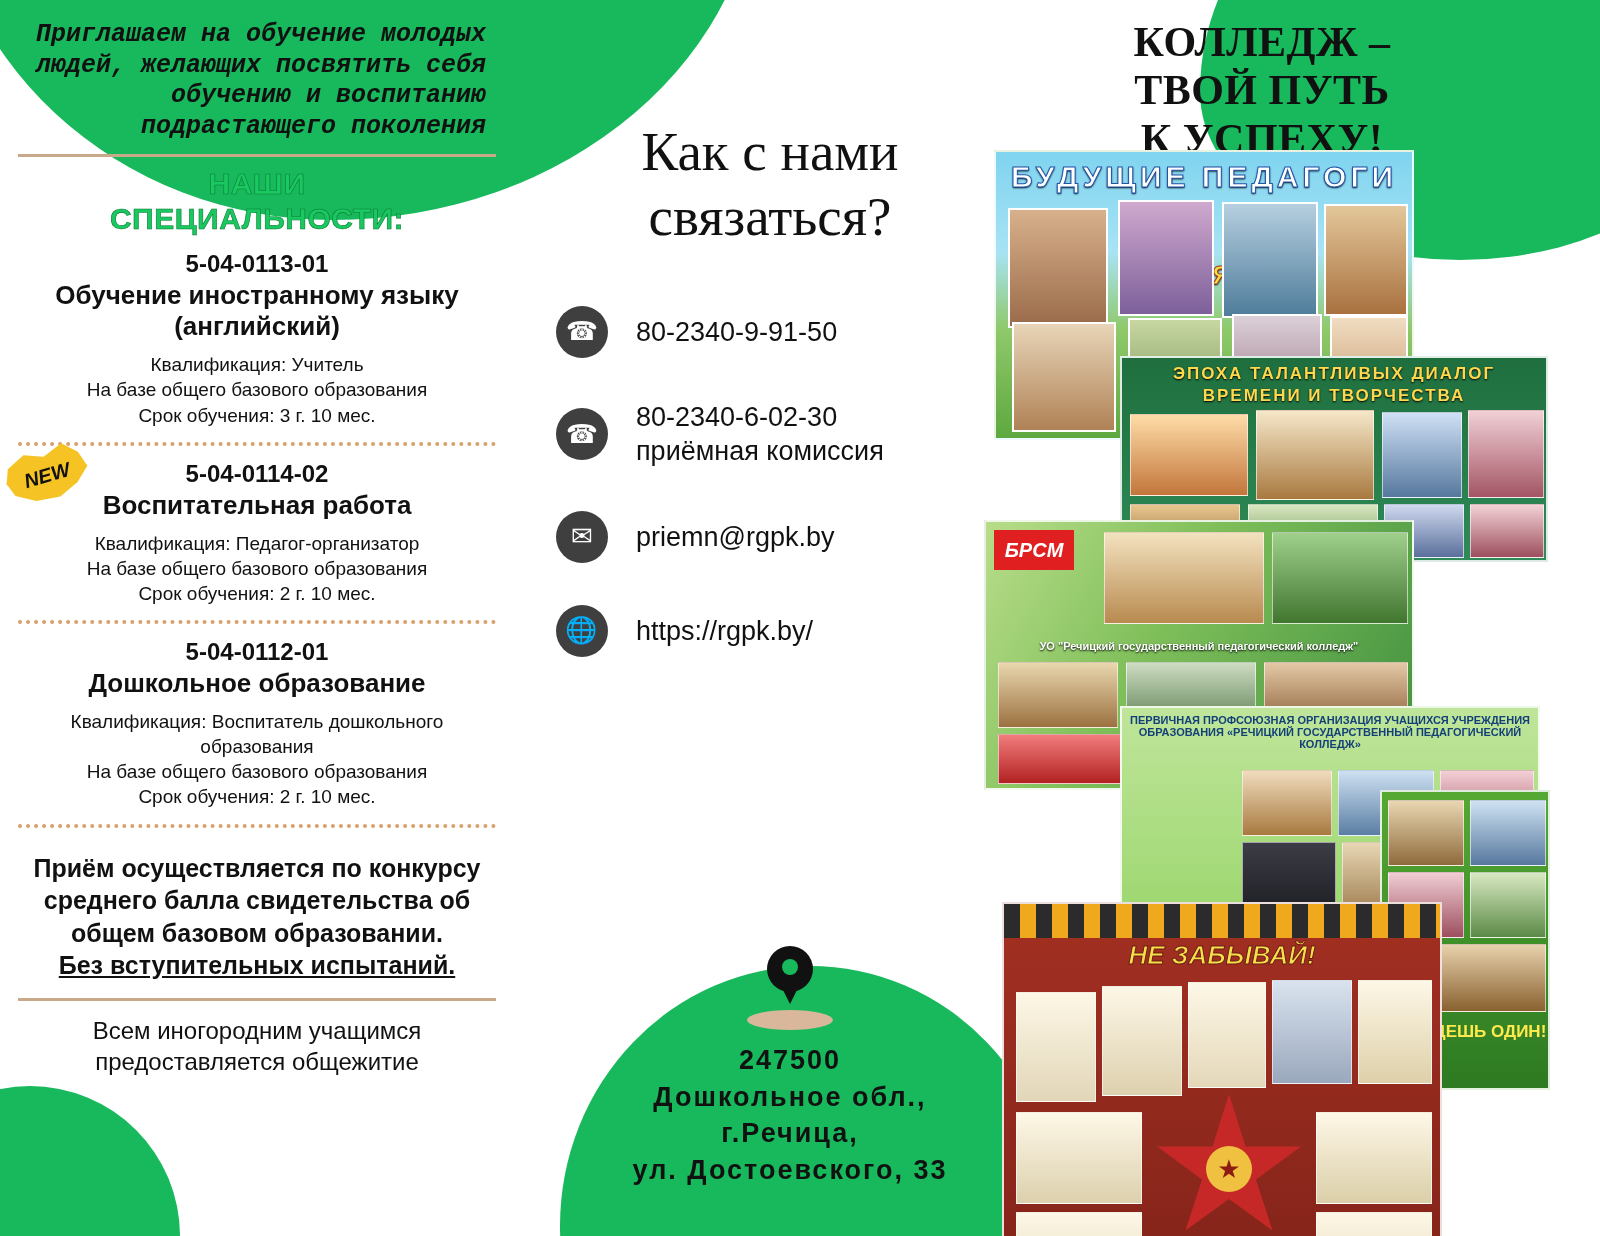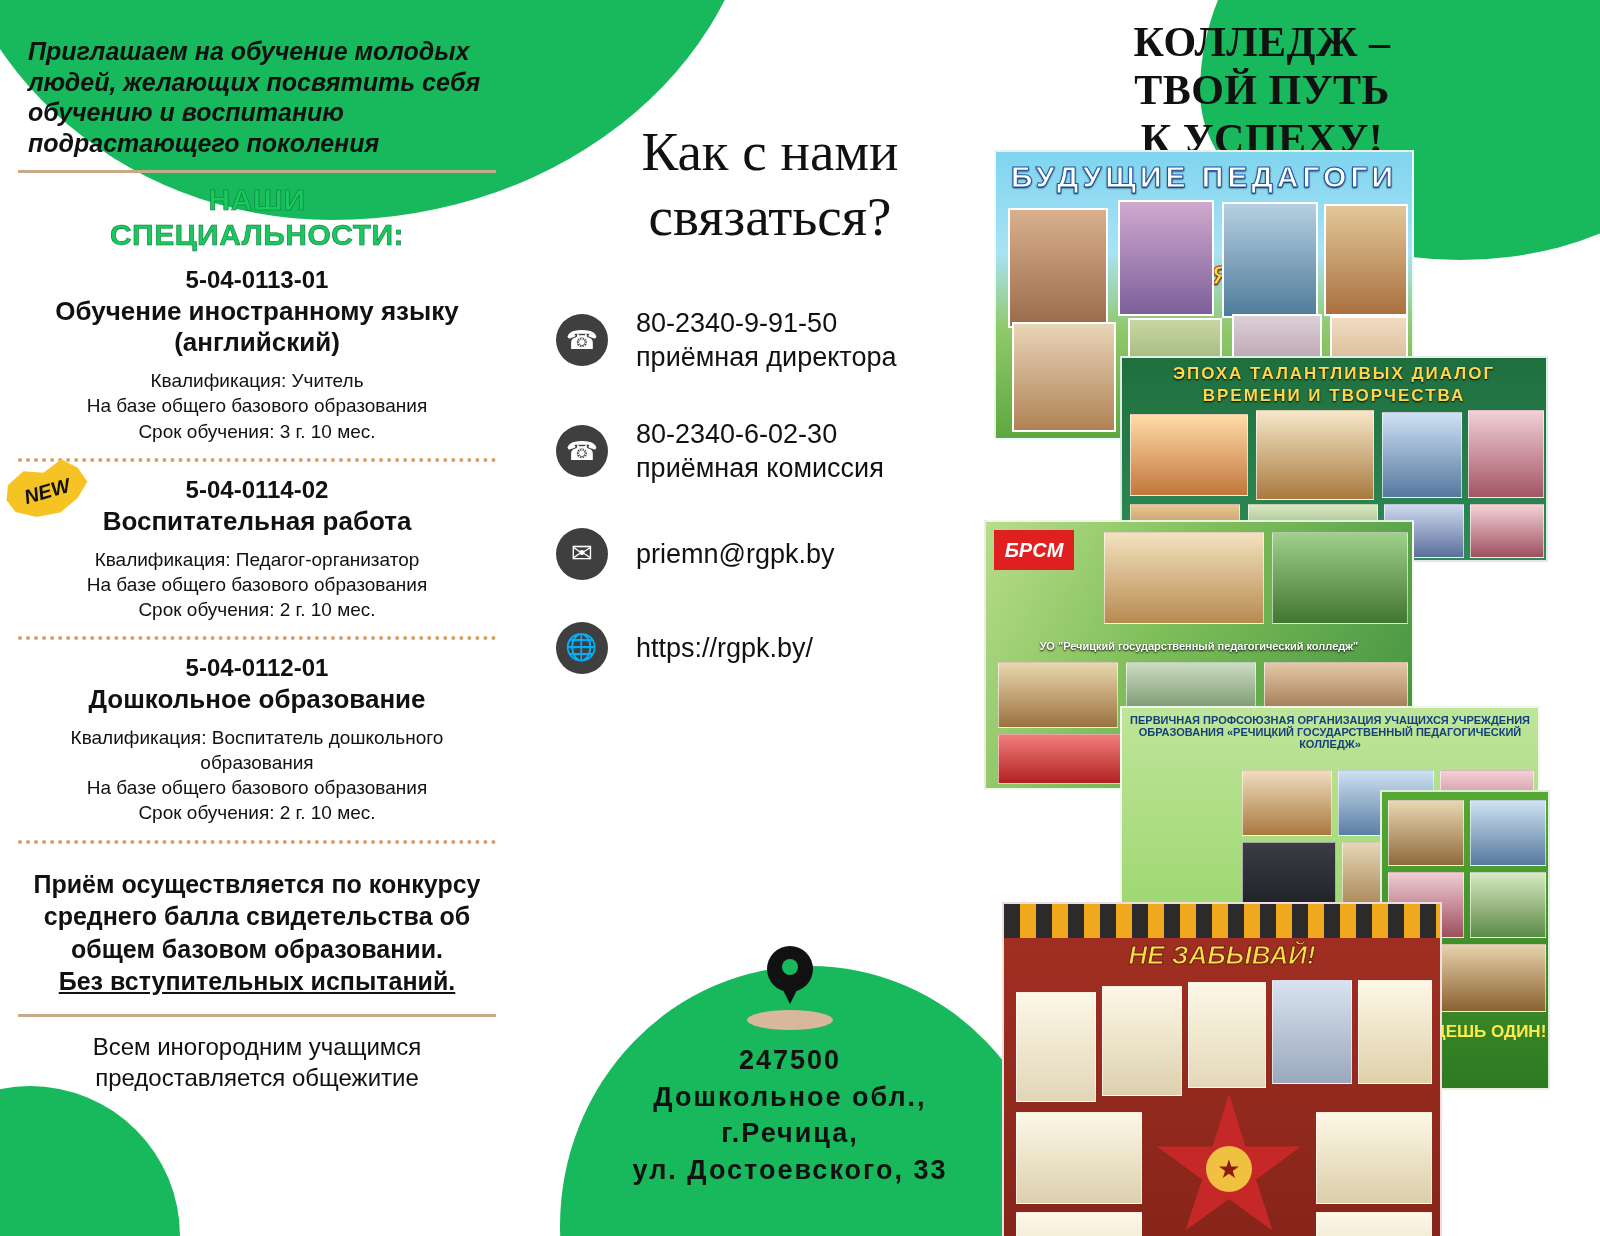--- a/index.html
+++ b/index.html
@@ -34,22 +34,22 @@
 
   
   .col { position: absolute; top: 0; height: 1236px; z-index: 2; }
   .col-left   { left: 0;    width: 520px; padding: 18px 24px 0 18px; }
   .col-mid    { left: 520px; width: 500px; }
   .col-right  { left: 972px; width: 580px; }
 
   
   .intro {
     font-weight: bold; font-style: italic;
-    font-size: 25px; line-height: 1.22; text-align: left;
-    color: #111; margin: 18px 10px 0 10px;
+    font-size: 25px; line-height: 1.22; text-align: right;
+    color: #111; margin: 2px 10px 0 10px; font-family: Liberation Mono, monospace;
   }
   .rule-tan { height: 3px; background: #c8a98a; margin: 12px 0 10px 0; }
   .rule-dots {
     height: 0; border-top: 4px dotted #d8a06a; margin: 14px 0 12px 0;
   }
 
   .spec-title {
     text-align: center; font-weight: bold; font-size: 30px;
     color: #19c85e; line-height: 1.15;
     -webkit-text-stroke: 0.6px #0d7a39;
@@ -315,21 +315,20 @@
     <div>Как с нами</div>
     <div>связаться?</div>
   </div>
 
   <div class="contact-list">
 
     <div class="contact-row">
       <div class="c-icon">☎</div>
       <div class="c-text">
         <span>80-2340-9-91-50</span>
-        <span class="sub">приёмная директора</span>
       </div>
     </div>
 
     <div class="contact-row">
       <div class="c-icon">☎</div>
       <div class="c-text">
         <span>80-2340-6-02-30</span>
         <span class="sub">приёмная комиссия</span>
       </div>
     </div>

